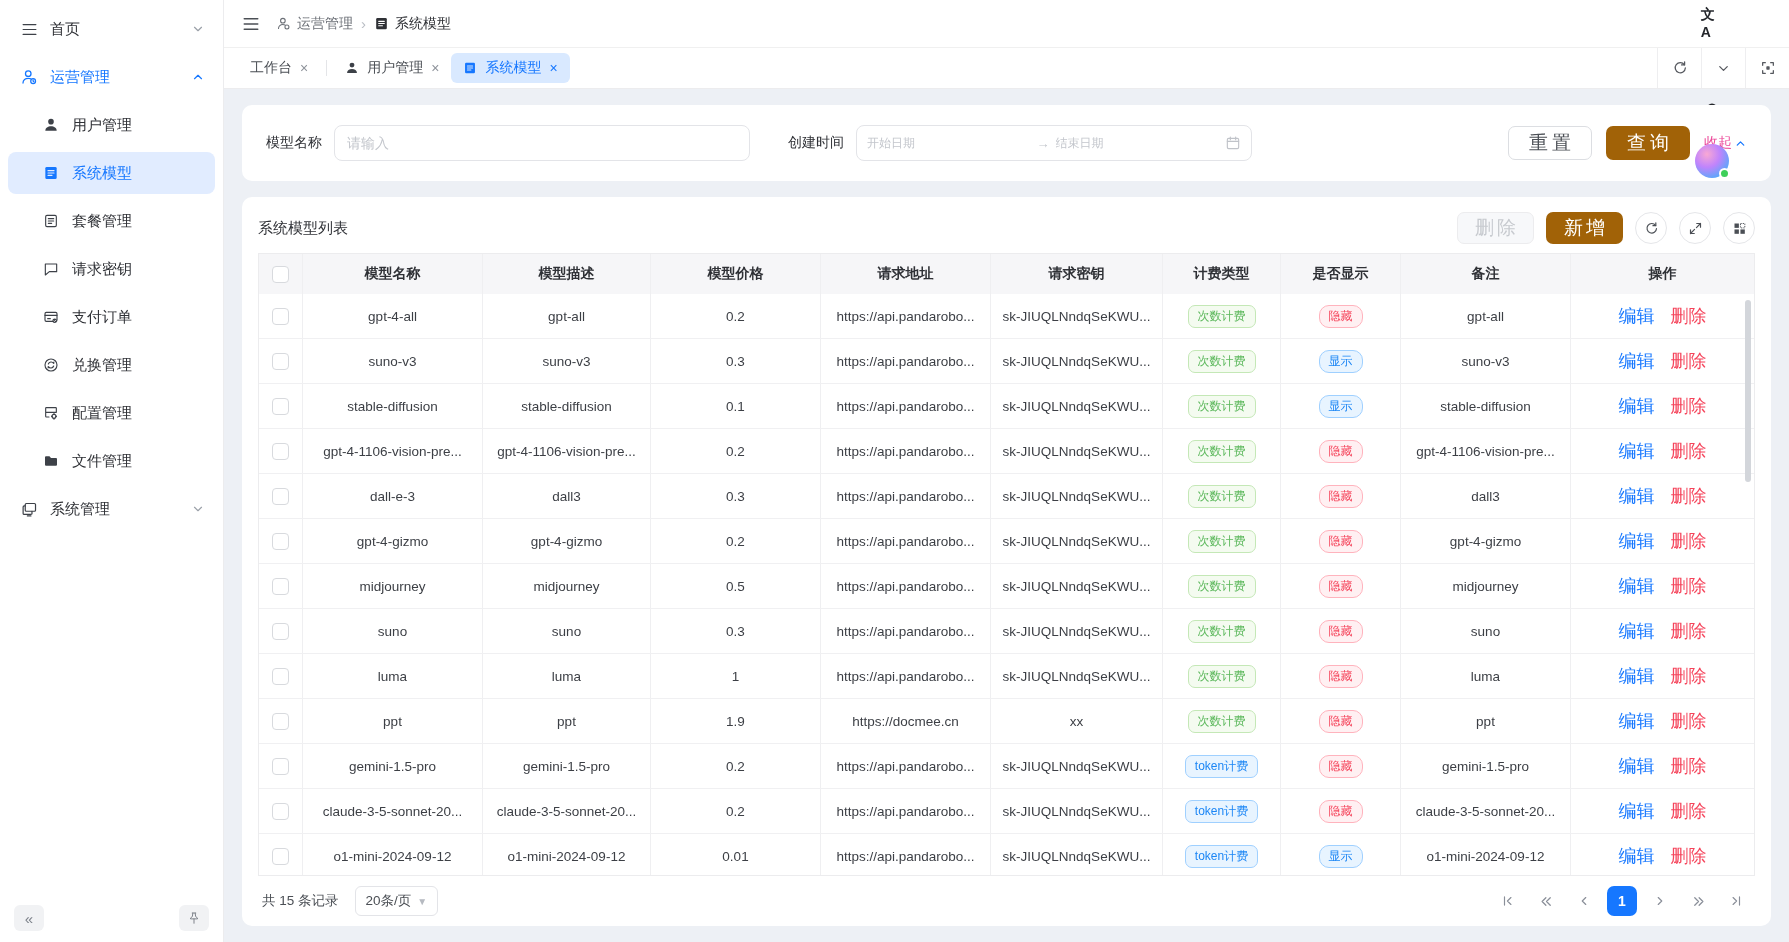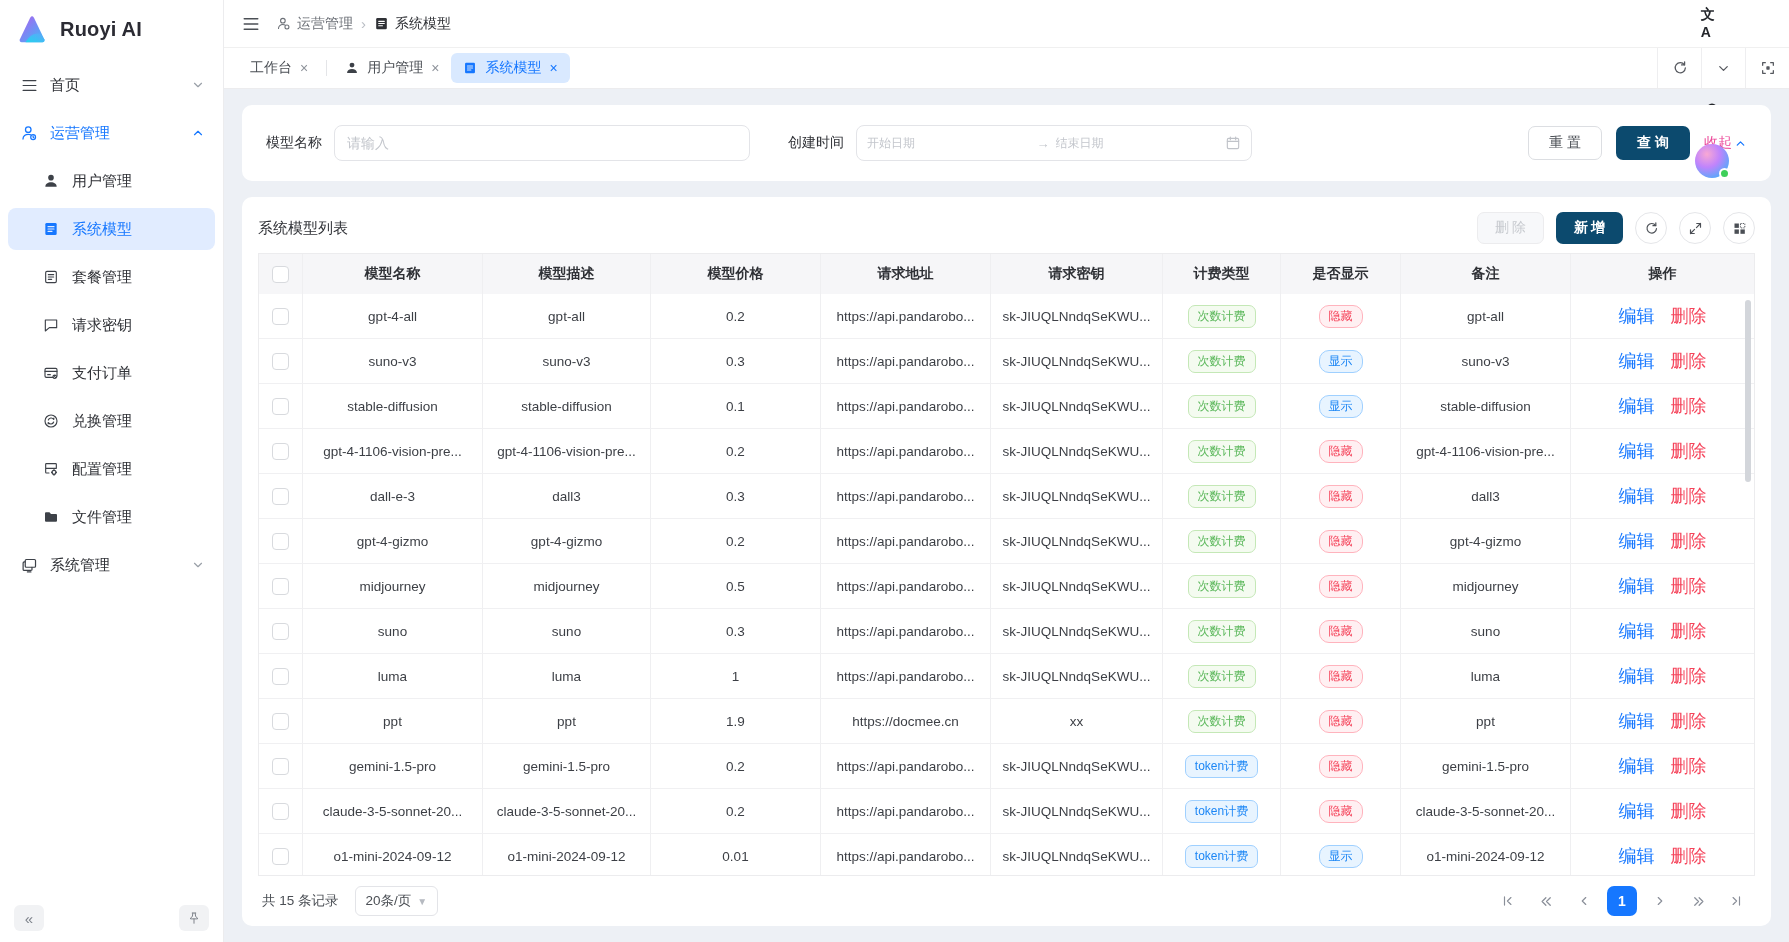--- a/index.html
+++ b/index.html
@@ -65,23 +65,23 @@
   .f-label { font-size:14px; color:#2f3136; margin-right:12px; white-space:nowrap; }
   .f-input { width:416px; height:36px; border:1px solid #e3e4e8; border-radius:8px; padding:0 12px; font-size:14px; color:#333; outline:none; font-family:inherit; }
   .f-input::placeholder { color:#c3c6cc; }
   .f-gap { width:38px; }
   .date-box { width:396px; height:36px; border:1px solid #e3e4e8; border-radius:8px; display:flex; align-items:center; padding:0 10px; gap:6px; }
   .date-box input { border:none; outline:none; flex:1; font-size:12px; min-width:0; font-family:inherit; }
   .date-box input::placeholder { color:#c3c6cc; }
   .date-arrow { color:#c3c6cc; font-size:13px; }
   .cal-icon { color:#c0c3c9; display:flex; }
   .filter-actions { margin-left:auto; display:flex; align-items:center; gap:14px; }
-  .btn { height:34px; border-radius:7px; font-size:14px; display:inline-flex; align-items:center; justify-content:center; cursor:pointer; border:1px solid transparent; padding:0 16px; letter-spacing:4px; text-indent:4px; white-space:nowrap; font-family:inherit; }
+  .btn { height:34px; border-radius:7px; font-size:19px; display:inline-flex; align-items:center; justify-content:center; cursor:pointer; border:1px solid transparent; padding:0 16px; letter-spacing:4px; text-indent:4px; white-space:nowrap; font-family:inherit; }
   .btn-plain { background:#fff; border-color:#dcdee2; color:#4b4f55; }
-  .btn-primary { background:#0c4a6e; color:#fff;font-weight:bold; }
+  .btn-primary { background:#a16207; color:#fff; }
   .link-blue { color:#ec4899; font-size:14px; cursor:pointer; display:flex; align-items:center; gap:2px; white-space:nowrap; }
 
   
   .table-card { flex:1; display:flex; flex-direction:column; padding:6px 16px 0 16px; min-height:0; }
   .t-toolbar { height:50px; display:flex; align-items:center; flex-shrink:0; }
   .t-title { font-size:15px; color:#2f3136; }
   .t-actions { margin-left:auto; display:flex; align-items:center; gap:12px; }
   .btn-sm { height:32px; padding:0 14px; letter-spacing:3px; text-indent:3px; border-radius:7px; }
   .btn-disabled { background:#f7f8fa; border:1px solid #ececee; color:#c7cacf; cursor:not-allowed; }
   .circle-btn { width:32px; height:32px; border-radius:50%; border:1px solid #e5e6e9; display:flex; align-items:center; justify-content:center; color:#4b4f55; cursor:pointer; background:#fff; }
@@ -111,37 +111,20 @@
   .pager { margin-left:auto; display:flex; align-items:center; gap:8px; }
   .pg { width:30px; height:30px; border-radius:7px; display:flex; align-items:center; justify-content:center; color:#8a8f99; cursor:pointer; }
   .pg.current { background:#1677ff; color:#fff; font-size:14px; font-weight:bold; }
 </style>
 </head>
 <body>
 
 <div class="app">
 
   <aside class="sidebar">
-    <div class="logo-row">
-      <svg class="logo-mark" viewBox="0 0 36 32">
-        <defs>
-          <linearGradient id="lg1" x1="0" y1="0" x2="1" y2="1">
-            <stop offset="0" stop-color="#b35cf0"></stop>
-              <stop offset="1" stop-color="#38bdf8"></stop>
-          </linearGradient>
-          <linearGradient id="lg2" x1="0" y1="1" x2="1" y2="0">
-            <stop offset="0" stop-color="#22d3ee"></stop>
-              <stop offset="1" stop-color="#60a5fa"></stop>
-          </linearGradient>
-        </defs>
-        <path d="M4 27 L15 4 q2-3 4 0 L30 27 q1 3-2 3 L6 30 q-3 0-2-3z" fill="url(#lg1)"></path>
-        <path d="M10 30 q6-11 16-9 l4 6 q1 3-2 3z" fill="url(#lg2)"></path>
-      </svg>
-      <span class="logo-text">Ruoyi AI</span>
-    </div>
 
     <nav class="menu">
       <div class="mitem">
         <span class="micon">
           <svg width="17" height="17" viewBox="0 0 24 24">
               <path class="icon-stroke" d="M3 5h18M3 12h18M3 19h18" stroke-width="2.2"></path>
             </svg>
         </span>
         <span class="mlabel">首页</span>
         <span class="chev">

